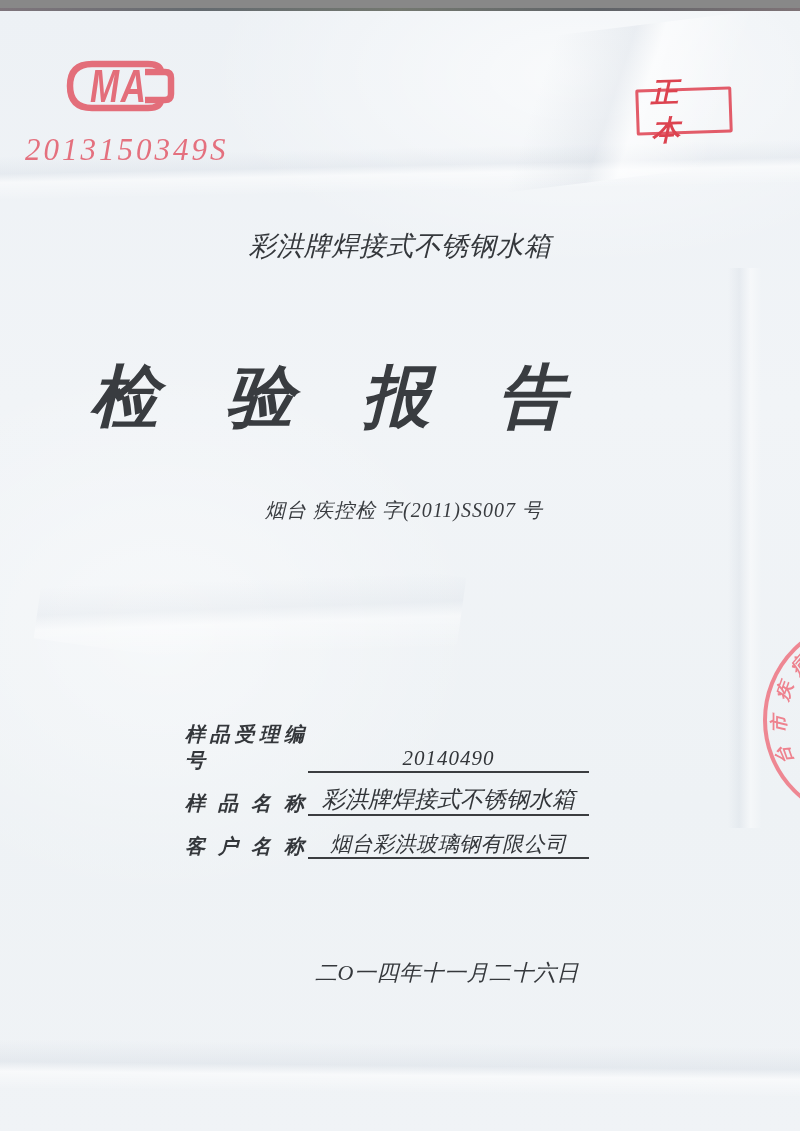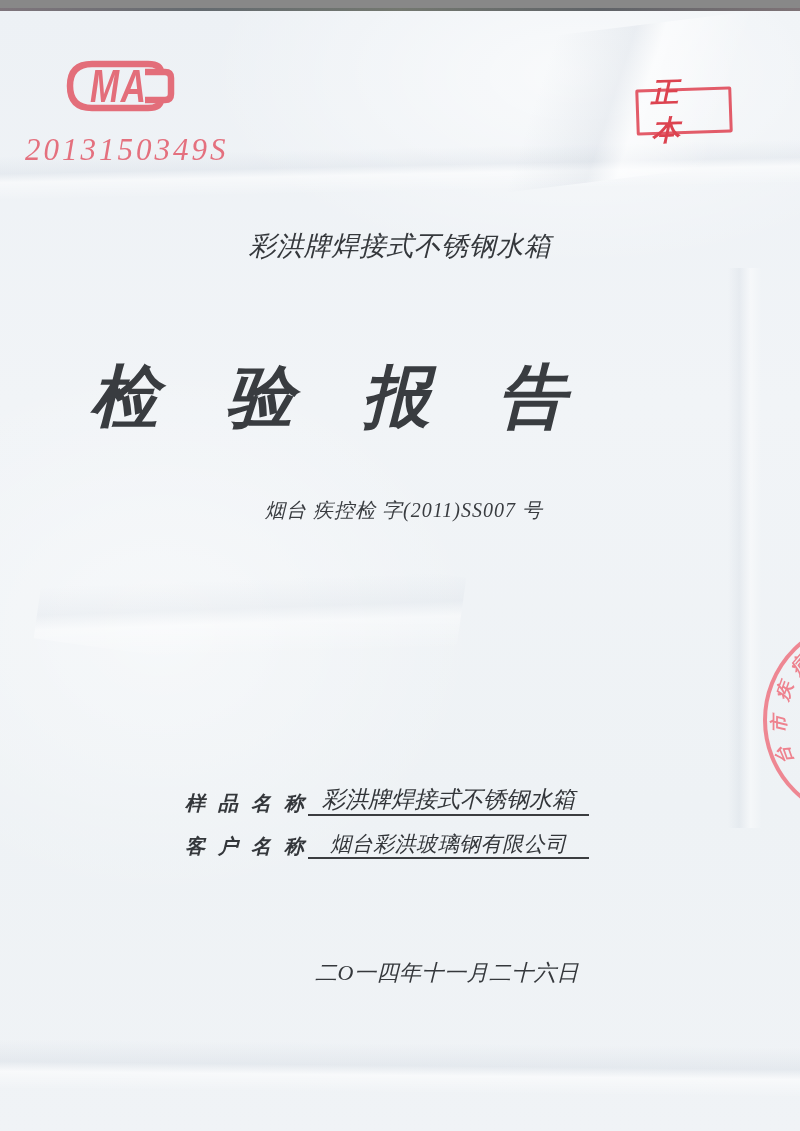--- a/index.html
+++ b/index.html
@@ -149,20 +149,26 @@
   <svg class="side-seal" viewBox="0 0 62 224">
     <circle cx="127" cy="116" r="100" fill="none" stroke="#ee6f7d" stroke-width="4" opacity="0.82"></circle>
     <g fill="#ee6f7d" opacity="0.85" font-size="18" font-weight="600" font-family="Liberation Serif, DejaVu Serif, serif" text-anchor="middle">
       <text transform="translate(66,65) rotate(-50)">病</text>
       <text transform="translate(52,89) rotate(-70)">疾</text>
       <text transform="translate(47,120) rotate(-90)">市</text>
       <text transform="translate(52,149) rotate(-110)">台</text>
     </g>
   </svg>
 
+  <div class="field-row row-1">
+    <div class="field-label">样品受理编号</div>
+    <div class="field-line">
+      <span class="value-1">20140490</span>
+    </div>
+  </div>
 
   <div class="field-row row-2">
     <div class="field-label">样品名称</div>
     <div class="field-line">
       <span class="value-2">彩洪牌焊接式不锈钢水箱</span>
     </div>
   </div>
 
   <div class="field-row row-3">
     <div class="field-label">客户名称</div>

